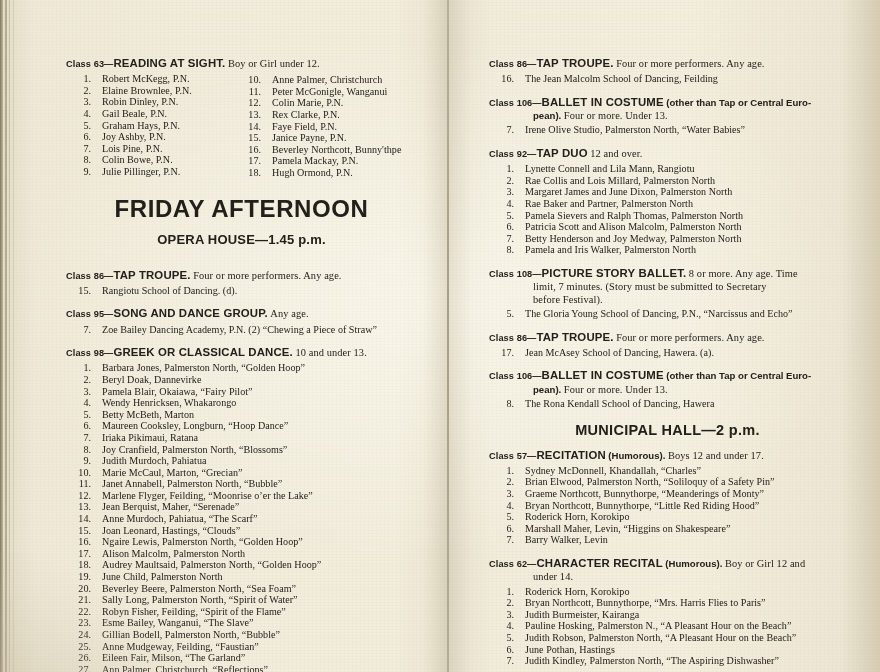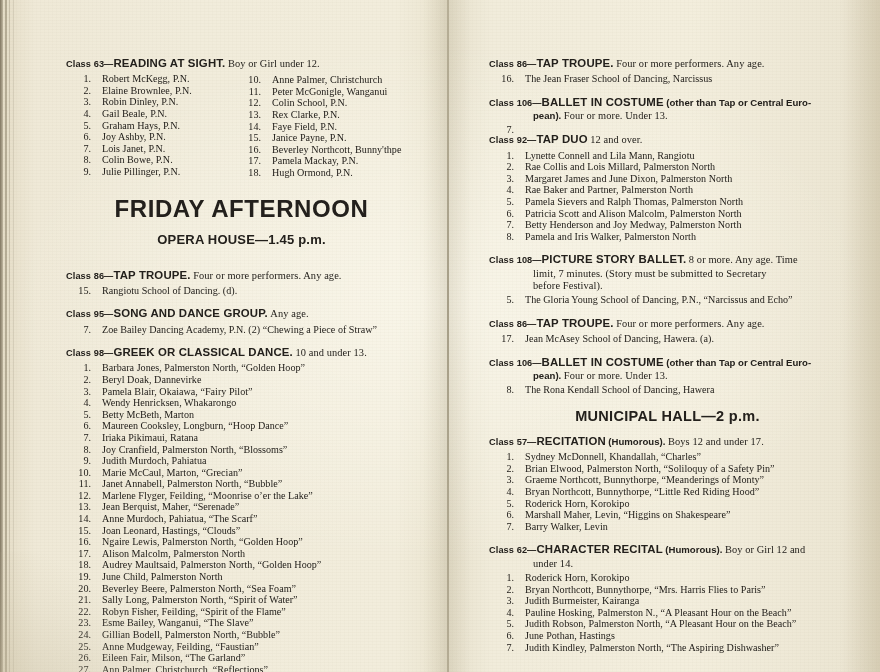--- a/index.html
+++ b/index.html
@@ -185,30 +185,30 @@
           <div class="class-head"><span class="cls">Class 63—</span><span class="title">READING AT SIGHT.</span>  <span class="qual">Boy or Girl under 12.</span></div>
           <div class="two-col">
             <div class="col-a">
               <ul class="entries">
                 <li><span class="num">1.</span><span class="entry-text">Robert McKegg, P.N.</span></li>
                 <li><span class="num">2.</span><span class="entry-text">Elaine Brownlee, P.N.</span></li>
                 <li><span class="num">3.</span><span class="entry-text">Robin Dinley, P.N.</span></li>
                 <li><span class="num">4.</span><span class="entry-text">Gail Beale, P.N.</span></li>
                 <li><span class="num">5.</span><span class="entry-text">Graham Hays, P.N.</span></li>
                 <li><span class="num">6.</span><span class="entry-text">Joy Ashby, P.N.</span></li>
-                <li><span class="num">7.</span><span class="entry-text">Lois Janet, P.N.</span></li>
+                <li><span class="num">7.</span><span class="entry-text">Lois Pine, P.N.</span></li>
                 <li><span class="num">8.</span><span class="entry-text">Colin Bowe, P.N.</span></li>
                 <li><span class="num">9.</span><span class="entry-text">Julie Pillinger, P.N.</span></li>
               </ul>
             </div>
             <div class="col-b">
               <ul class="entries">
                 <li><span class="num">10.</span><span class="entry-text">Anne Palmer, Christchurch</span></li>
                 <li><span class="num">11.</span><span class="entry-text">Peter McGonigle, Wanganui</span></li>
-                <li><span class="num">12.</span><span class="entry-text">Colin School, P.N.</span></li>
+                <li><span class="num">12.</span><span class="entry-text">Colin Marie, P.N.</span></li>
                 <li><span class="num">13.</span><span class="entry-text">Rex Clarke, P.N.</span></li>
                 <li><span class="num">14.</span><span class="entry-text">Faye Field, P.N.</span></li>
                 <li><span class="num">15.</span><span class="entry-text">Janice Payne, P.N.</span></li>
                 <li><span class="num">16.</span><span class="entry-text">Beverley Northcott, Bunny'thpe</span></li>
                 <li><span class="num">17.</span><span class="entry-text">Pamela Mackay, P.N.</span></li>
                 <li><span class="num">18.</span><span class="entry-text">Hugh Ormond, P.N.</span></li>
               </ul>
             </div>
           </div>
         </div>
@@ -260,27 +260,27 @@
         </div>
       </div>
 
   </div>
 
   <div class="page page-right">
     <div id="right-content">
         <div class="block">
           <div class="class-head"><span class="cls">Class 86—</span><span class="title">TAP TROUPE.</span>  <span class="qual">Four or more performers.  Any age.</span></div>
           <ul class="entries">
-            <li><span class="num">16.</span><span class="entry-text">The Jean Fraser School of Dancing, Narcissus</span></li>
+            <li><span class="num">16.</span><span class="entry-text">The Jean Malcolm School of Dancing, Feilding</span></li>
           </ul>
         </div>
         <div class="block">
           <div class="class-head"><span class="cls">Class 106—</span><span class="title">BALLET IN COSTUME</span> <span class="paren">(other than Tap or Central Euro-</span><span class="head-cont"><span class="paren">pean).</span> <span class="qual">Four or more.  Under 13.</span></span></div>
           <ul class="entries">
-            <li><span class="num">7.</span></li>
+            <li><span class="num">7.</span><span class="entry-text">Irene Olive Studio, Palmerston North, “Water Babies”</span></li>
           </ul>
         </div>
         <div class="block">
           <div class="class-head"><span class="cls">Class  92—</span><span class="title">TAP DUO</span>  <span class="qual">12 and over.</span></div>
           <ul class="entries">
             <li><span class="num">1.</span><span class="entry-text">Lynette Connell and Lila Mann, Rangiotu</span></li>
             <li><span class="num">2.</span><span class="entry-text">Rae Collis and Lois Millard, Palmerston North</span></li>
             <li><span class="num">3.</span><span class="entry-text">Margaret James and June Dixon, Palmerston North</span></li>
             <li><span class="num">4.</span><span class="entry-text">Rae Baker and Partner, Palmerston North</span></li>
             <li><span class="num">5.</span><span class="entry-text">Pamela Sievers and Ralph Thomas, Palmerston North</span></li>

